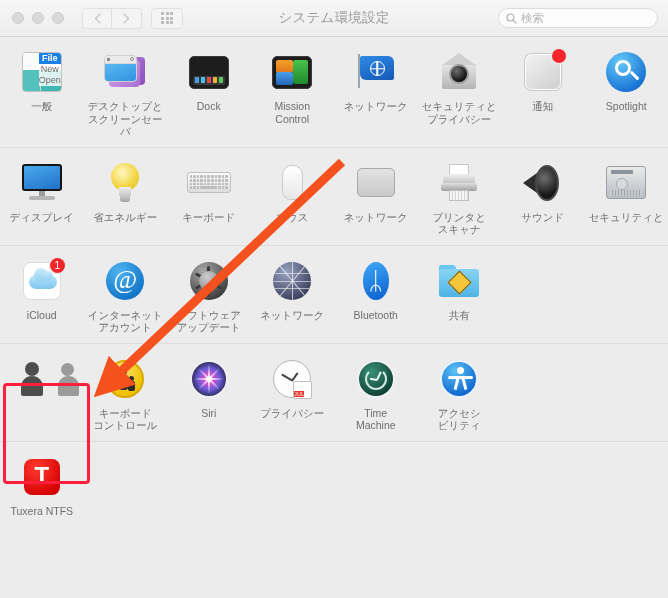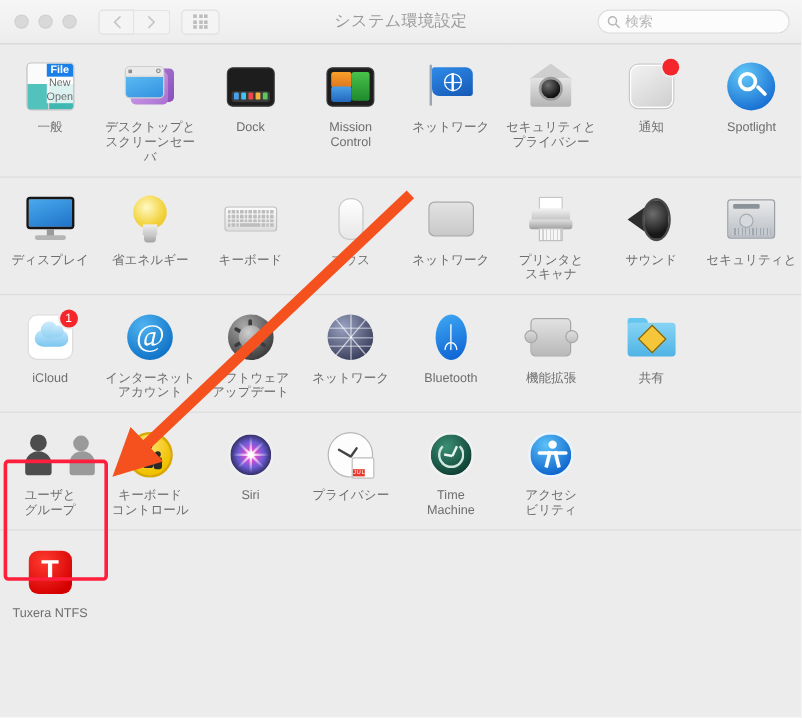--- a/index.html
+++ b/index.html
@@ -894,26 +894,20 @@
 
       <div class="cell">
         <div class="iconwrap">
           <div class="ic-bt">
               <span class="rune">ᛦ</span>
             </div>
         </div>
         <div class="label">Bluetooth</div>
       </div>
 
-      <div class="cell">
-        <div class="iconwrap">
-          <div class="ic-puzzle"></div>
-        </div>
-        <div class="label">機能拡張</div>
-      </div>
 
       <div class="cell">
         <div class="iconwrap">
           <div class="ic-share">
               <span class="tab"></span>
               <span class="fold"></span>
               <span class="sign"></span>
             </div>
         </div>
         <div class="label">共有</div>
@@ -930,22 +924,20 @@
             <span class="p2">
                 <span class="head"></span>
                 <span class="body"></span>
               </span>
             <span class="p1">
                 <span class="head"></span>
                 <span class="body"></span>
               </span>
           </div>
         </div>
-        <div class="label">ユーザと
-グループ</div>
       </div>
 
       <div class="cell">
         <div class="iconwrap">
           <div class="ic-parental">
               <span class="adult"></span>
               <span class="abody"></span>
               <span class="child"></span>
               <span class="cbody"></span>
             </div>

